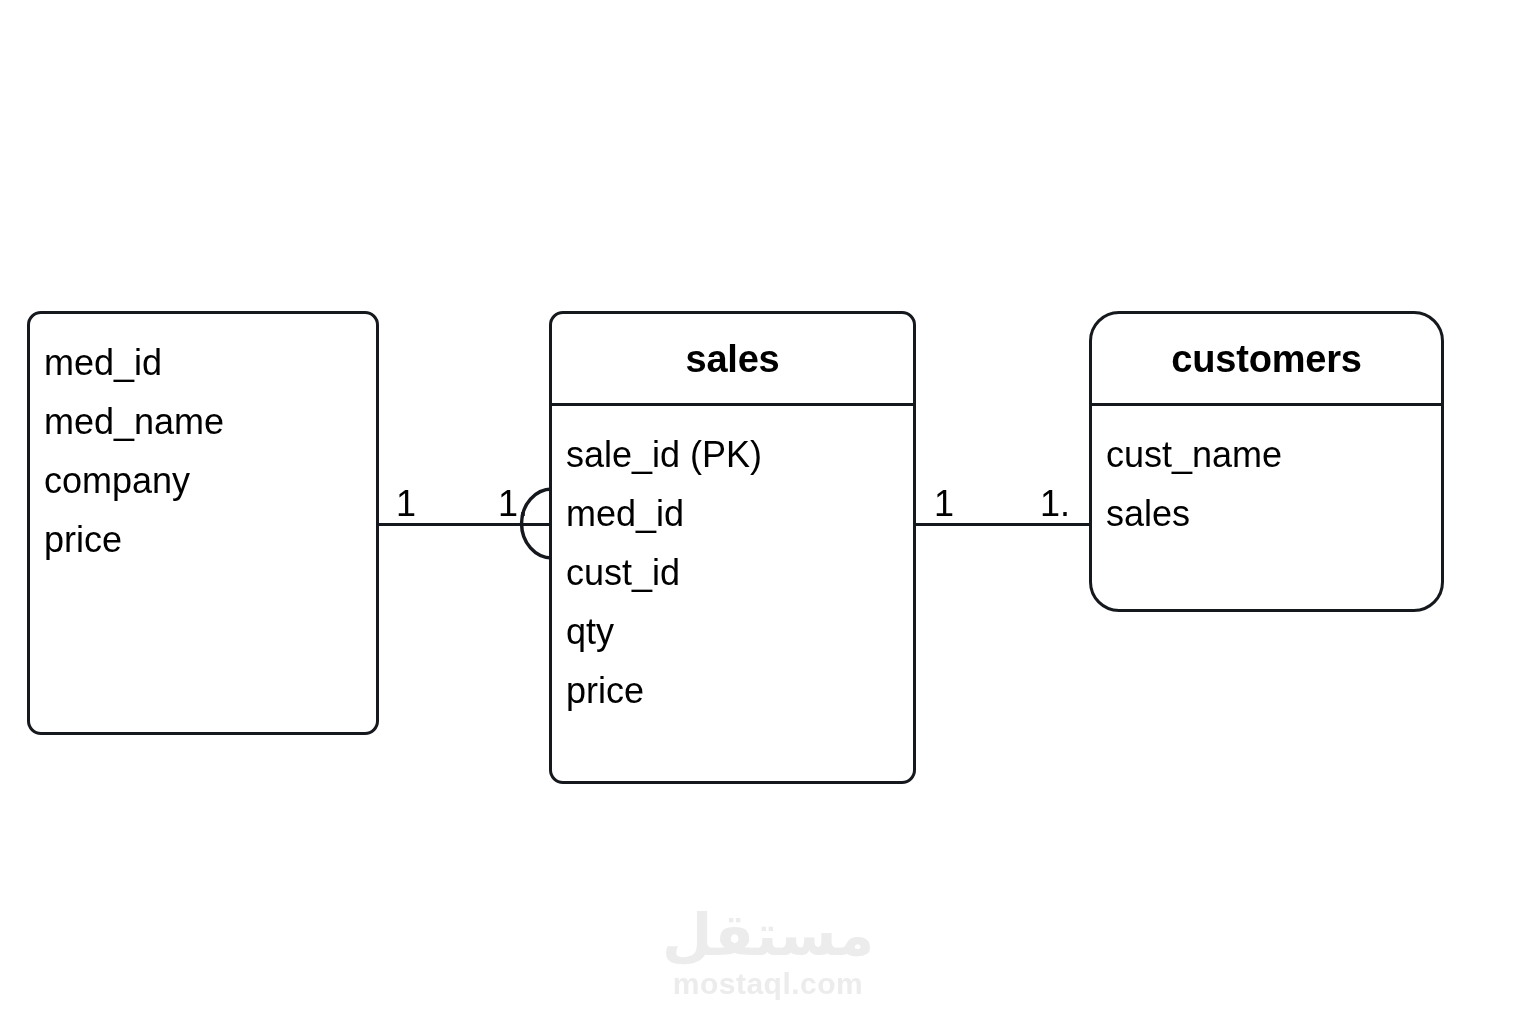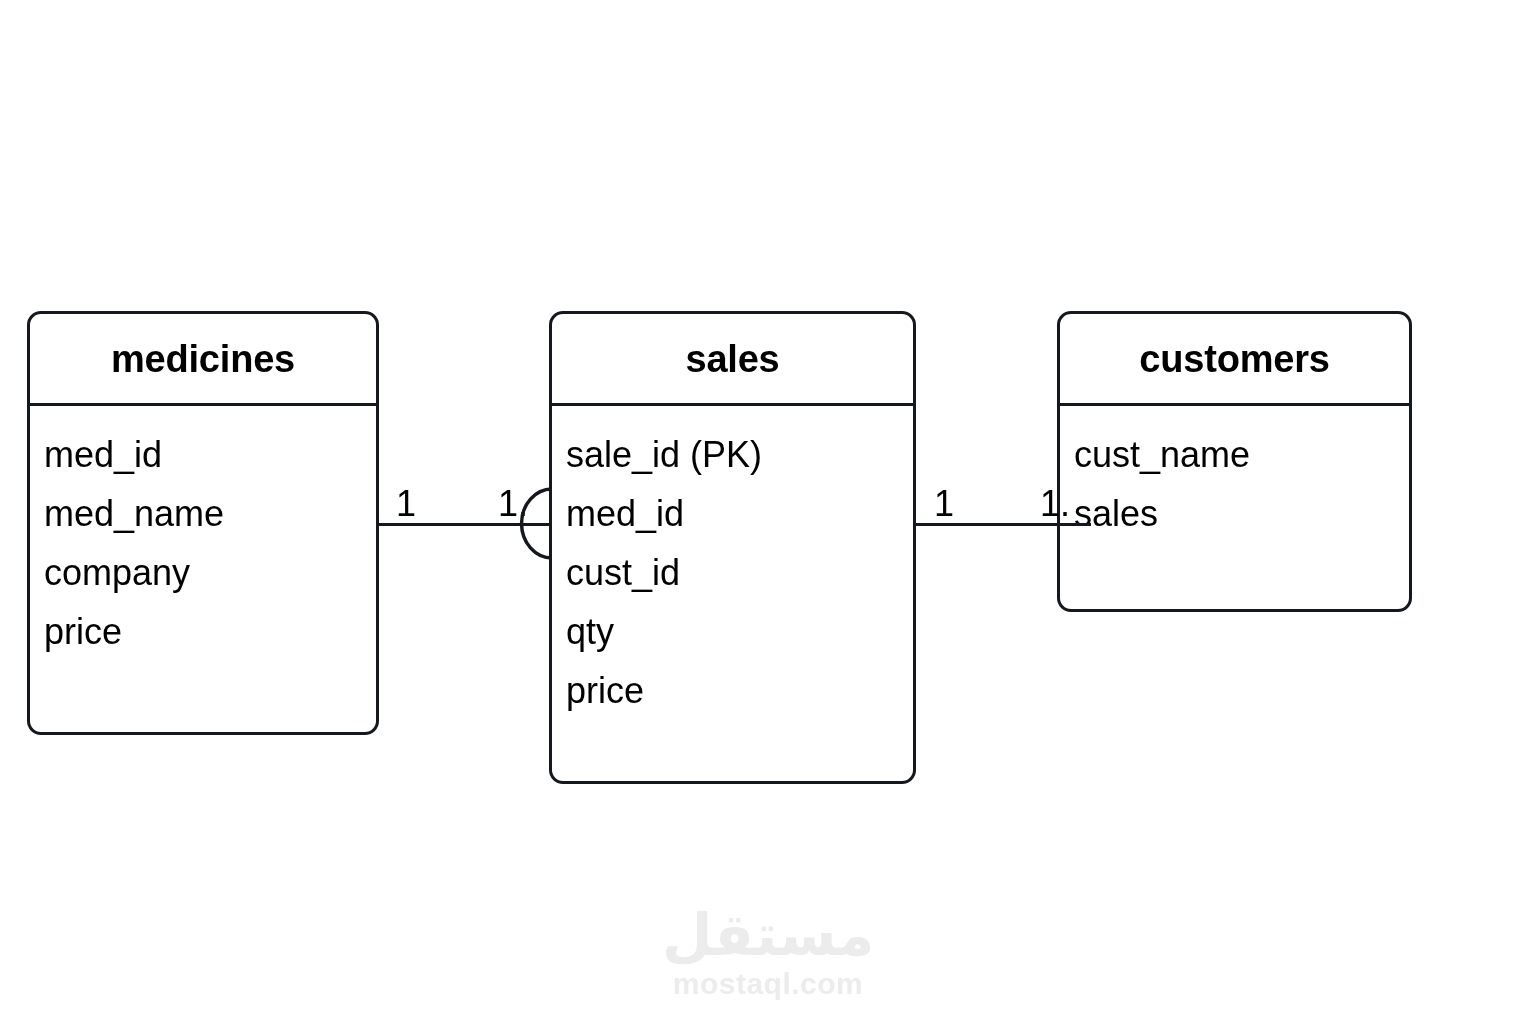--- a/index.html
+++ b/index.html
@@ -51,21 +51,21 @@
   .field-row {
     font-size: 36px;
     line-height: 59px;
     padding-left: 14px;
     white-space: nowrap;
   }
 
   
   #entity-medicines { left: 27px;   top: 311px; width: 352px; height: 424px; }
   #entity-sales     { left: 549px;  top: 311px; width: 367px; height: 473px; }
-  #entity-customers { left: 1057px; top: 311px; width: 355px; height: 301px; }
+  #entity-customers { left: 1089px; top: 311px; width: 355px; height: 301px; border-radius: 30px; }
 
   
   .rel-line {
     position: absolute;
     height: 3px;
     background: #15181c;
   }
   #rel-line-med-sales  { left: 379px; top: 523px; width: 172px; }
   #rel-line-sales-cust { left: 915px; top: 523px; width: 176px; }
 
@@ -116,21 +116,20 @@
     letter-spacing: 0.5px;
     font-weight: bold;
   }
 </style>
 </head>
 <body>
 
 <div id="canvas">
 
   <div class="entity" id="entity-medicines">
-    <div class="entity-header">medicines</div>
     <div class="entity-fields">
       <div class="field-row">med_id</div>
       <div class="field-row">med_name</div>
       <div class="field-row">company</div>
       <div class="field-row">price</div>
     </div>
   </div>
 
   <div class="entity" id="entity-sales">
     <div class="entity-header">sales</div>

